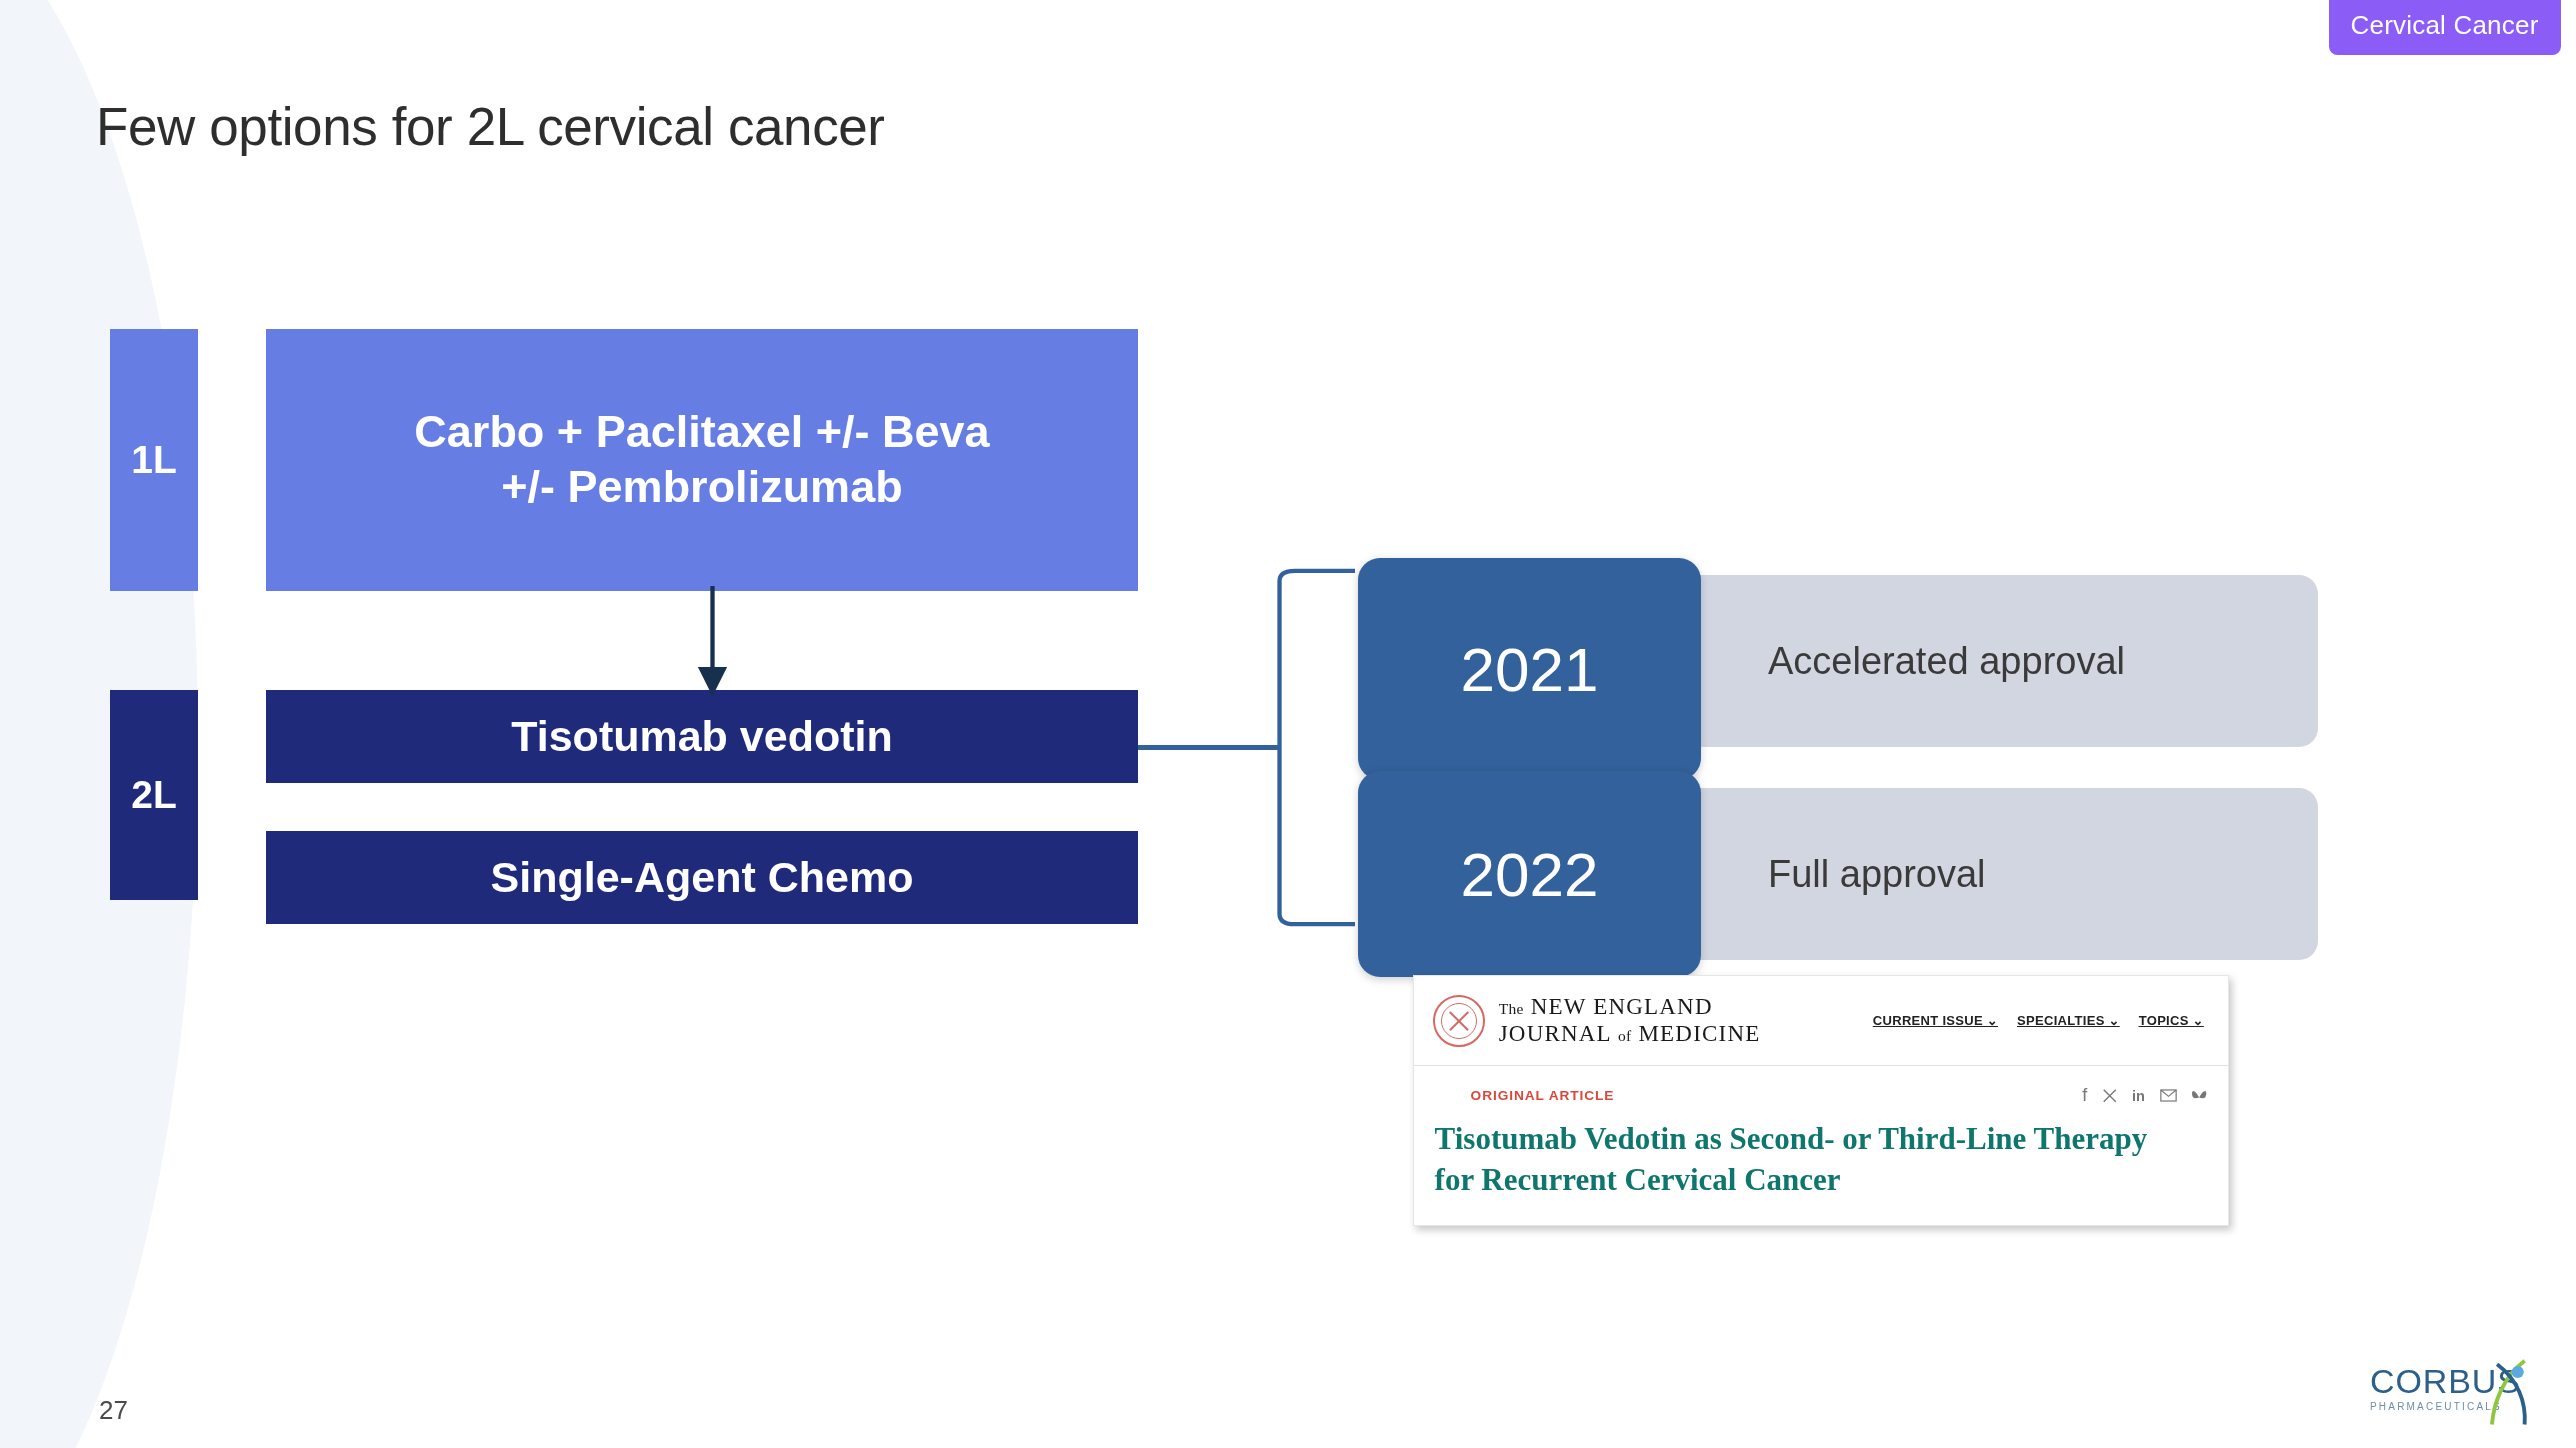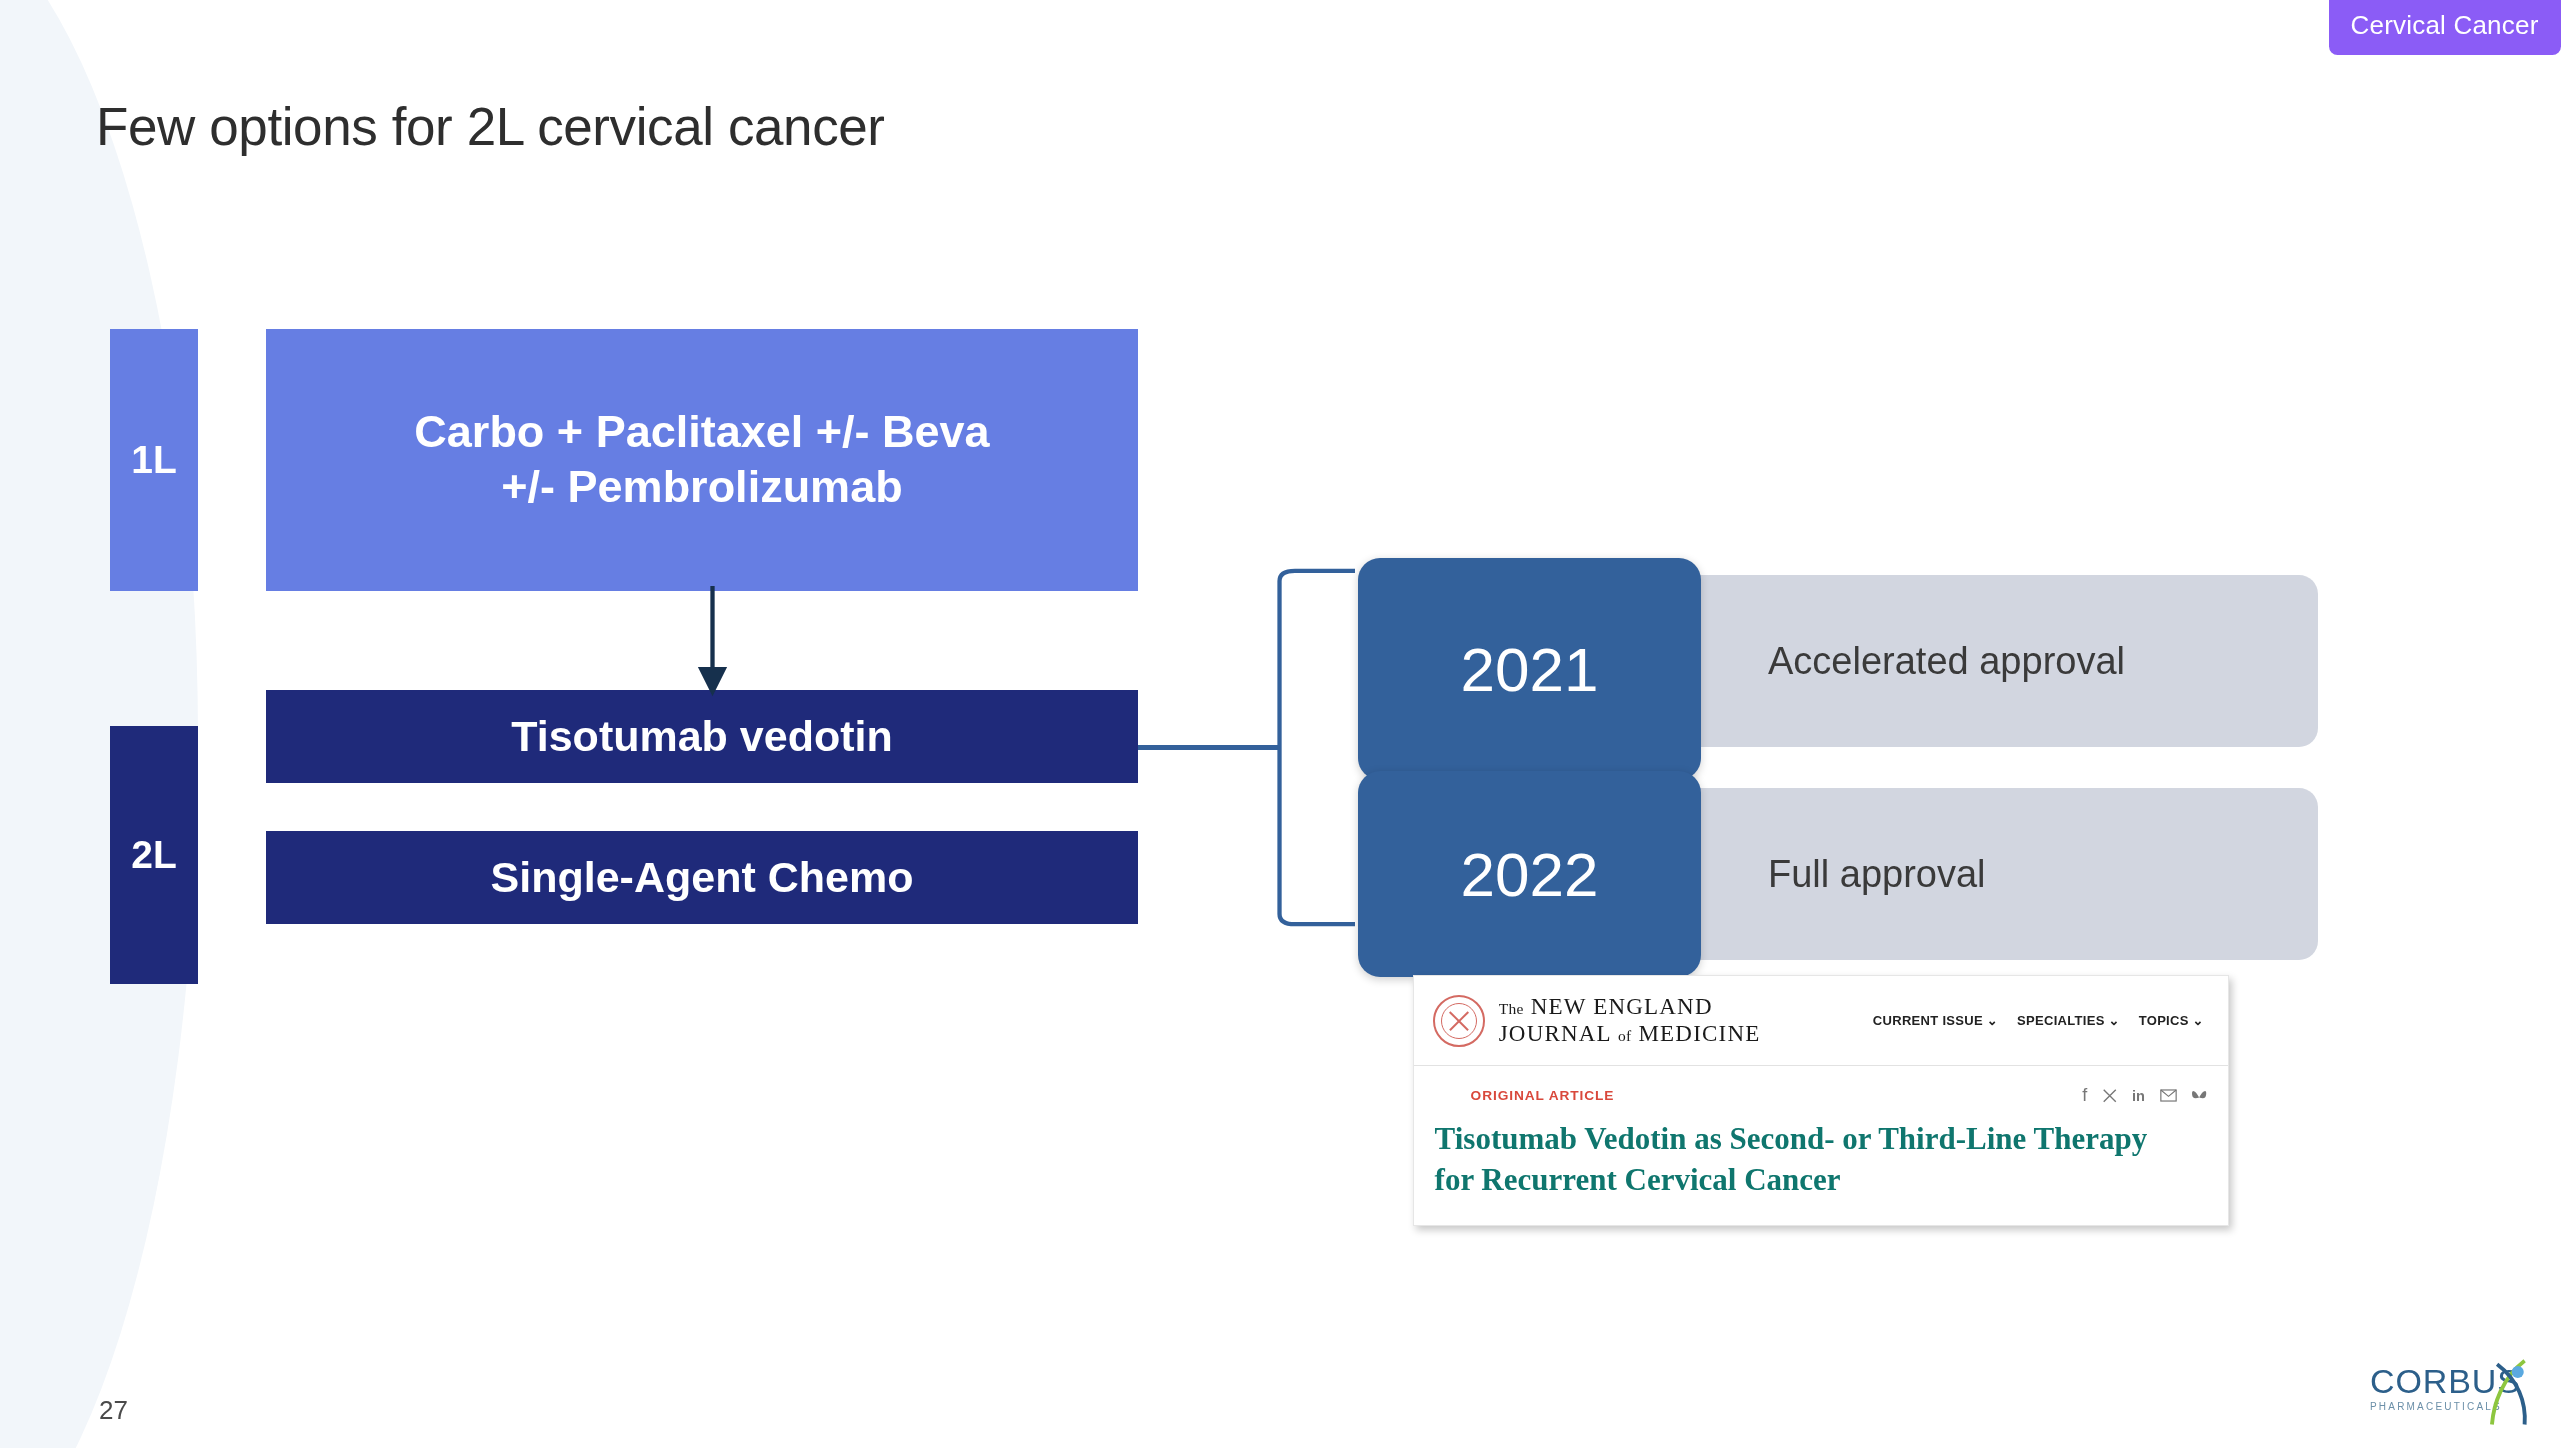--- a/index.html
+++ b/index.html
@@ -59,26 +59,25 @@
     background:#667EE3;
     color:#fff;
     display:flex;align-items:center;justify-content:center;
     text-align:center;
     z-index:3;
   }
   .lot-1-box .txt{font-size:45px;font-weight:bold;line-height:1.22;}
 
   .lot-2-tab{
     position:absolute;left:110px;top:690px;
-    width:88px;height:258px;
+    width:88px;height:210px;
     background:#1F2A7A;
     color:#fff;font-size:39px;font-weight:bold;
     display:flex;align-items:center;justify-content:center;
     z-index:3;
-    margin-top:36px;
   }
   .lot-2-box-a{
     position:absolute;left:266px;top:690px;
     width:872px;height:93px;
     background:#1F2A7A;color:#fff;
     display:flex;align-items:center;justify-content:center;
     z-index:3;
   }
   .lot-2-box-b{
     position:absolute;left:266px;top:831px;
@@ -144,21 +143,21 @@
   .nejm-seal::after{transform:translate(-50%,-50%) rotate(-45deg);}
   .nejm-seal .ring{
     position:absolute;left:6px;top:6px;right:6px;bottom:6px;
     border:1.3px solid #d46a62;border-radius:50%;
   }
   .nejm-word{margin-left:13.7px;font-family:"Liberation Serif",serif;color:#1a1a1a;line-height:1.16;}
   .nejm-word .l1,.nejm-word .l2{font-size:23px;letter-spacing:1.2px;white-space:nowrap;}
   .nejm-word .sm{font-size:15.5px;letter-spacing:0.3px;font-style:normal;}
   .nejm-nav{margin-left:auto;display:flex;gap:19px;align-items:center;
     font-size:13px;font-weight:bold;color:#222;letter-spacing:0.3px;padding-right:5.2px;}
-  .nejm-nav span{white-space:nowrap;}
+  .nejm-nav span{white-space:nowrap;text-decoration:underline;}
   .nejm-body{padding:19px 20.6px 0 20.6px;}
   .nejm-kicker-row{display:flex;align-items:center;margin-left:36px;}
   .nejm-kicker{color:#d9483b;font-size:13.7px;font-weight:bold;letter-spacing:0.9px;}
   .nejm-social{margin-left:auto;display:flex;gap:14.6px;align-items:center;
     color:#777;font-size:18px;}
   .nejm-social svg{display:block;}
   .nejm-headline{
     margin-top:12px;
     font-family:"Liberation Serif",serif;
     font-weight:bold;font-size:31px;color:#0f766e;line-height:1.33;

